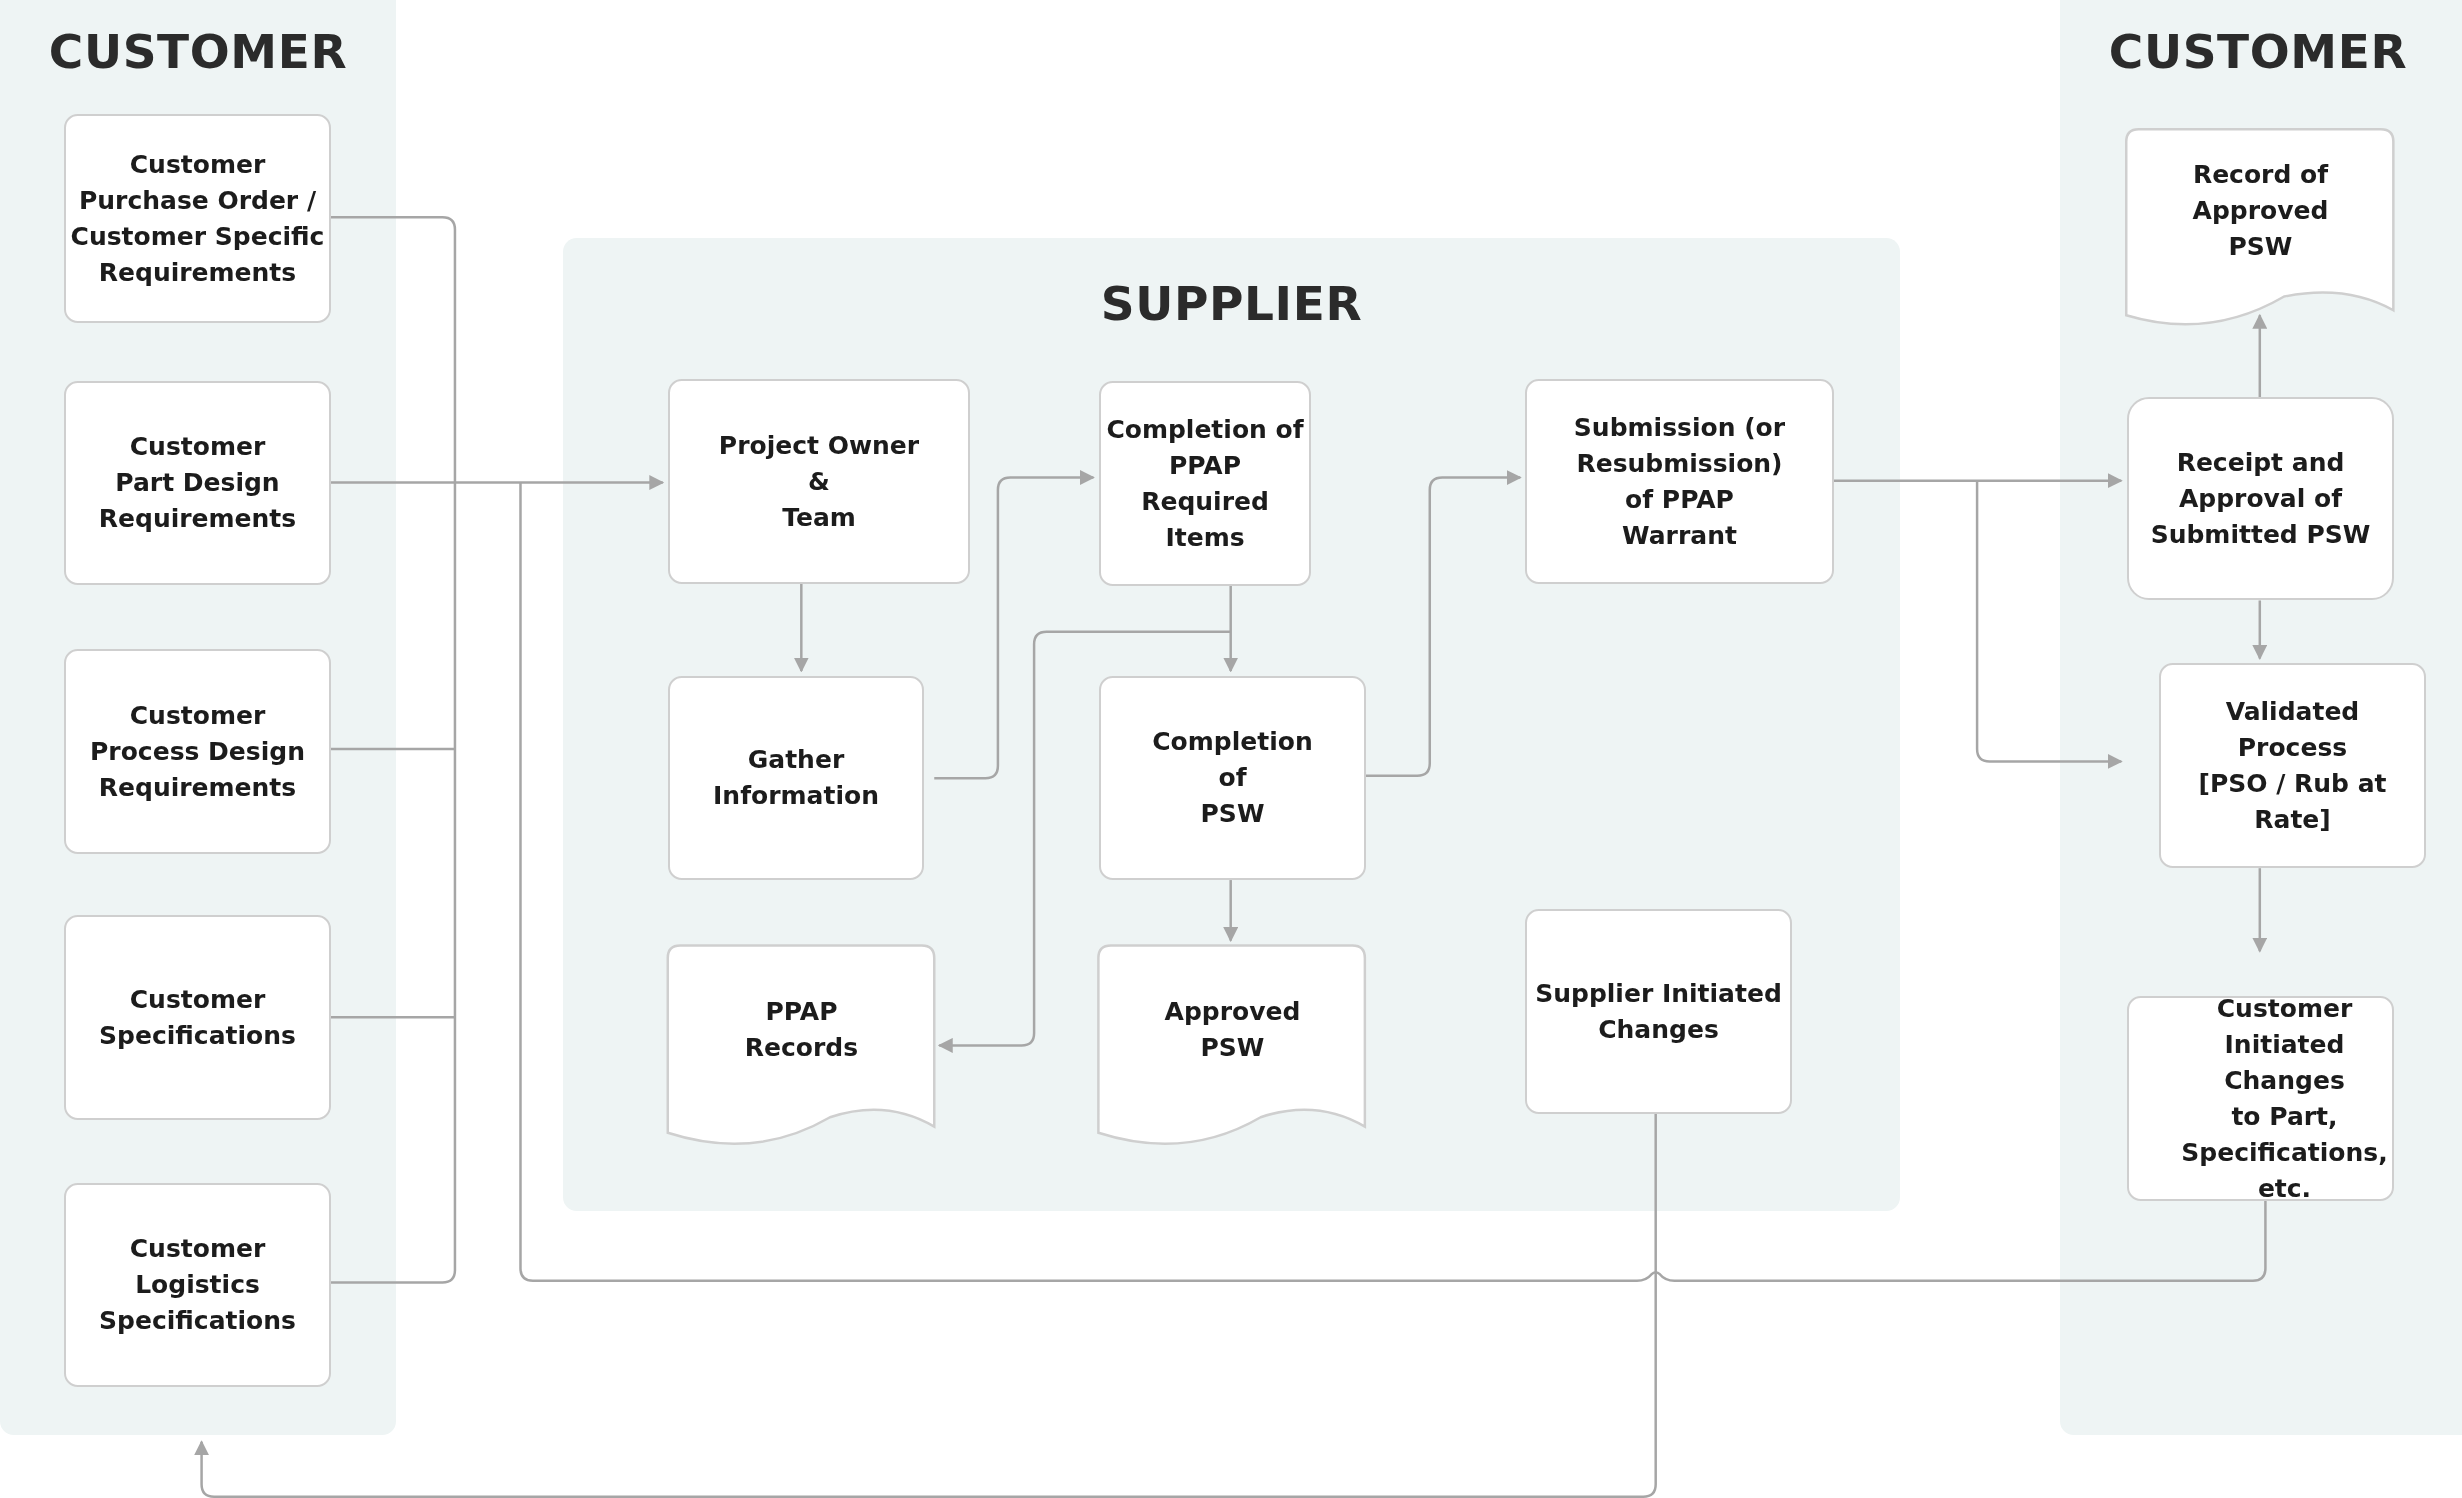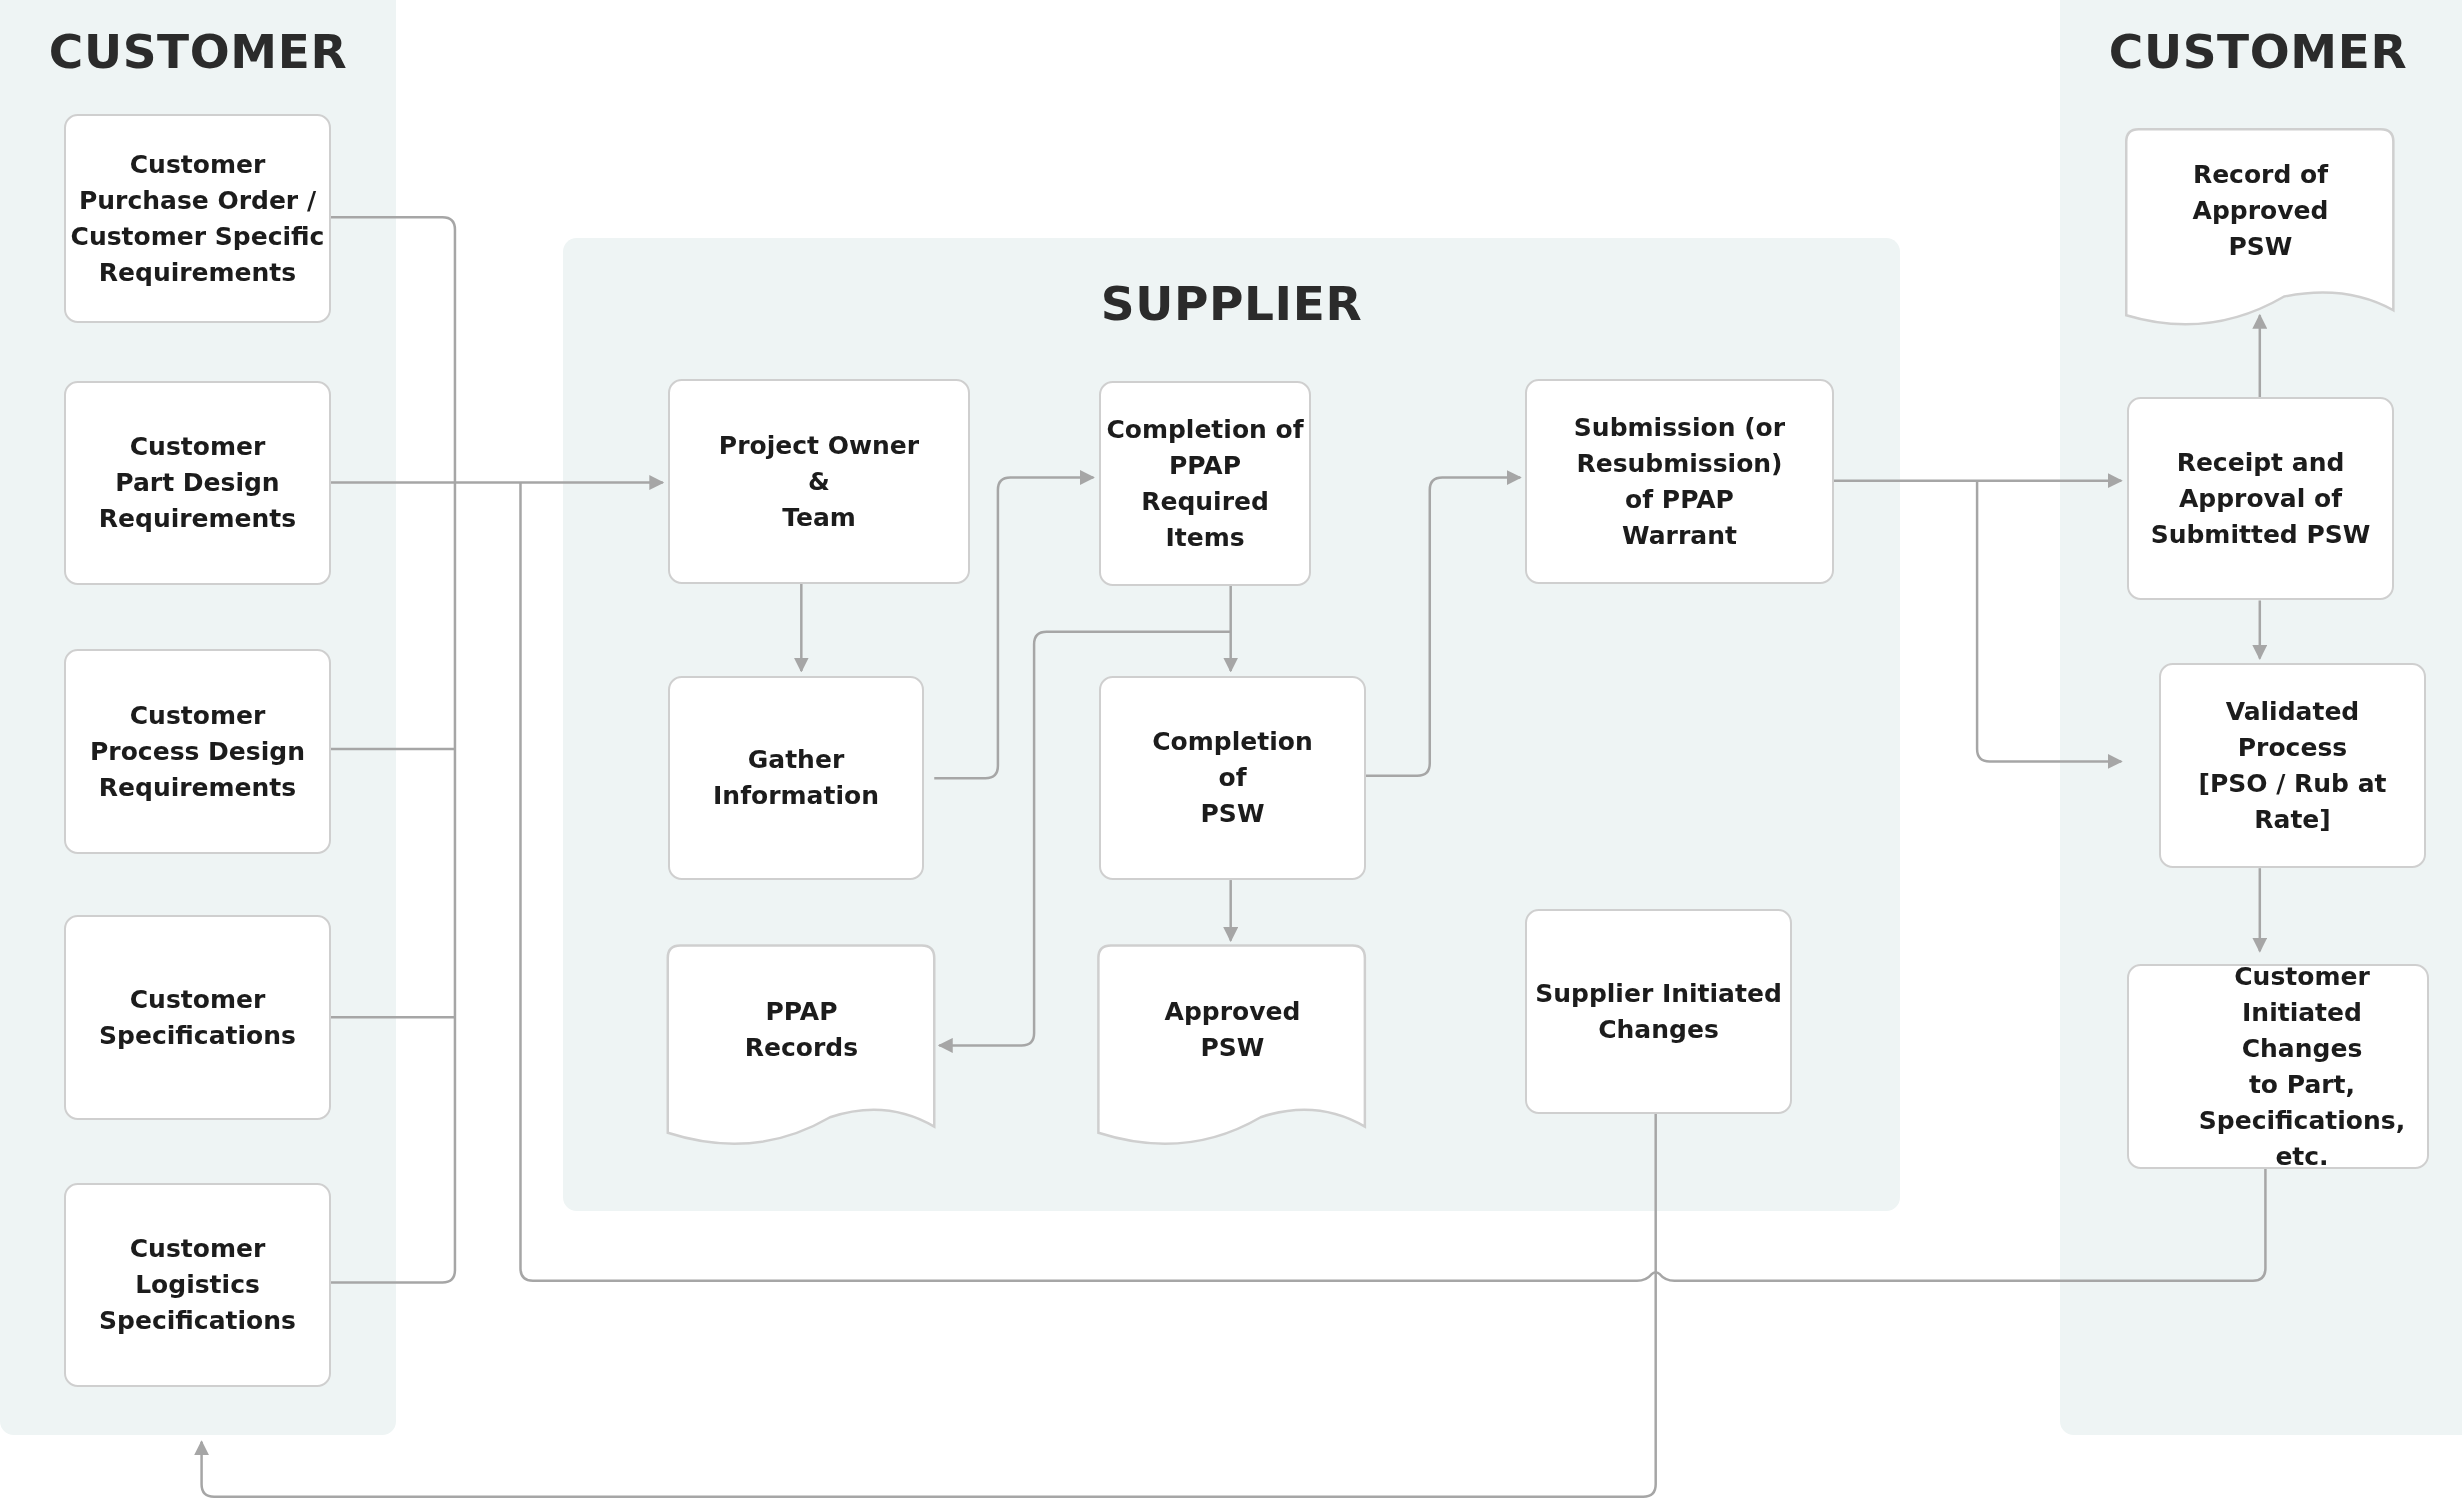--- a/index.html
+++ b/index.html
@@ -135,30 +135,30 @@
 <div class="node box" style="left:1525px;top:877px;width:267px;height:205px;margin-top:32px;">
   <span class="label">Supplier Initiated
 Changes</span>
 </div>
 
 <div class="node doc" style="left:2127px;top:129px;width:267px;height:202px;">
   <span class="label">Record of
 Approved
 PSW</span>
 </div>
-<div class="node box" style="left:2127px;top:397px;width:267px;height:203px;">
+<div class="node box" style="left:2127px;top:397px;width:267px;height:203px;border-radius:22px;">
   <span class="label">Receipt and
 Approval of
 Submitted PSW</span>
 </div>
 <div class="node box" style="left:2127px;top:663px;width:267px;height:205px;margin-left:32px;">
   <span class="label">Validated
 Process
 [PSO / Rub at
 Rate]</span>
 </div>
-<div class="node box" style="left:2127px;top:964px;width:302px;height:205px;padding-left:48px;">
+<div class="node box" style="left:2127px;top:996px;width:267px;height:205px;padding-left:48px;">
   <span class="label">Customer Initiated
 Changes
 to Part,
 Specifications, etc.</span>
 </div>
 
 
 </body></html>

